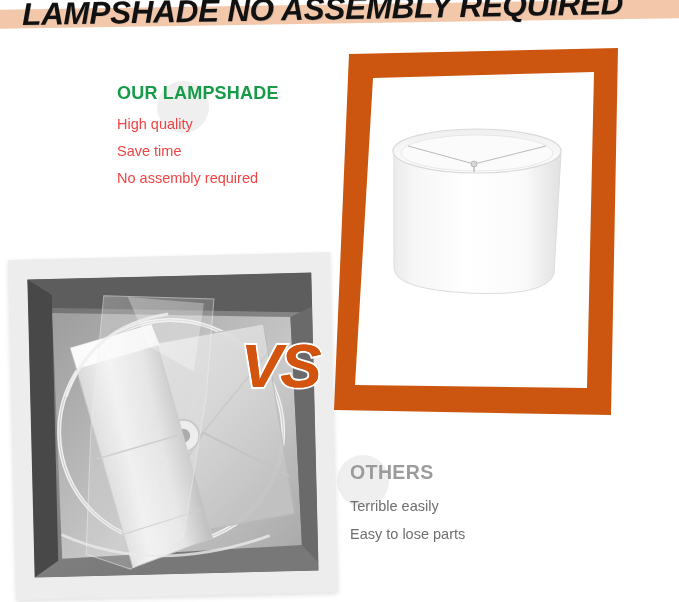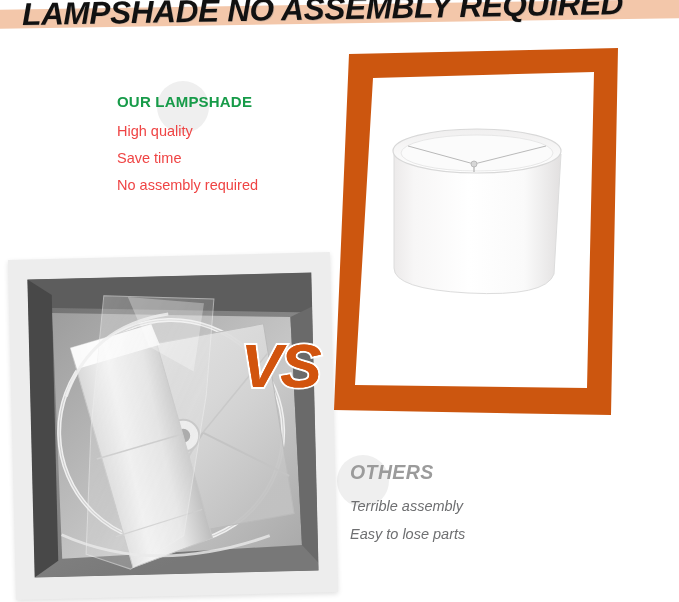--- a/index.html
+++ b/index.html
@@ -56,25 +56,25 @@
     top: 81px;
     width: 52px;
     height: 52px;
     border-radius: 50%;
     background: #EFEFEF;
     z-index: 0;
   }
   #ours-heading {
     position: relative;
     z-index: 2;
-    font-size: 15px;
+    font-size: 18px;
     font-weight: bold;
     color: #179B49;
     letter-spacing: 0.2px;
-    margin: 14px 0 13px 0;
+    margin: 4px 0 13px 0;
     line-height: 1.1;
   }
   .feature-list {
     list-style: none;
     margin: 0;
     padding: 0;
     position: relative;
     z-index: 2;
   }
   .feature-list li {
@@ -84,21 +84,20 @@
     margin-bottom: 12.5px;
     white-space: nowrap;
   }
 
   
   #others-block {
     position: absolute;
     left: 350px;
     top: 462px;
     width: 230px;
-    font-style: italic;
   }
   #others-circle {
     position: absolute;
     left: 337px;
     top: 455px;
     width: 52px;
     height: 52px;
     border-radius: 50%;
     background: #EFEFEF;
     z-index: 0;
@@ -324,16 +323,16 @@
   </div>
 </div>
 
 <div id="vs-badge">VS</div>
 <div id="vs-badge-fill">VS</div>
 
 <div id="others-circle"></div>
 <div id="others-block">
   <div id="others-heading">OTHERS</div>
   <ul class="feature-list">
-    <li>Terrible assembly</li>
+    <li>Terrible easily</li>
     <li>Easy to lose parts</li>
   </ul>
 </div>
 
 </body></html>

